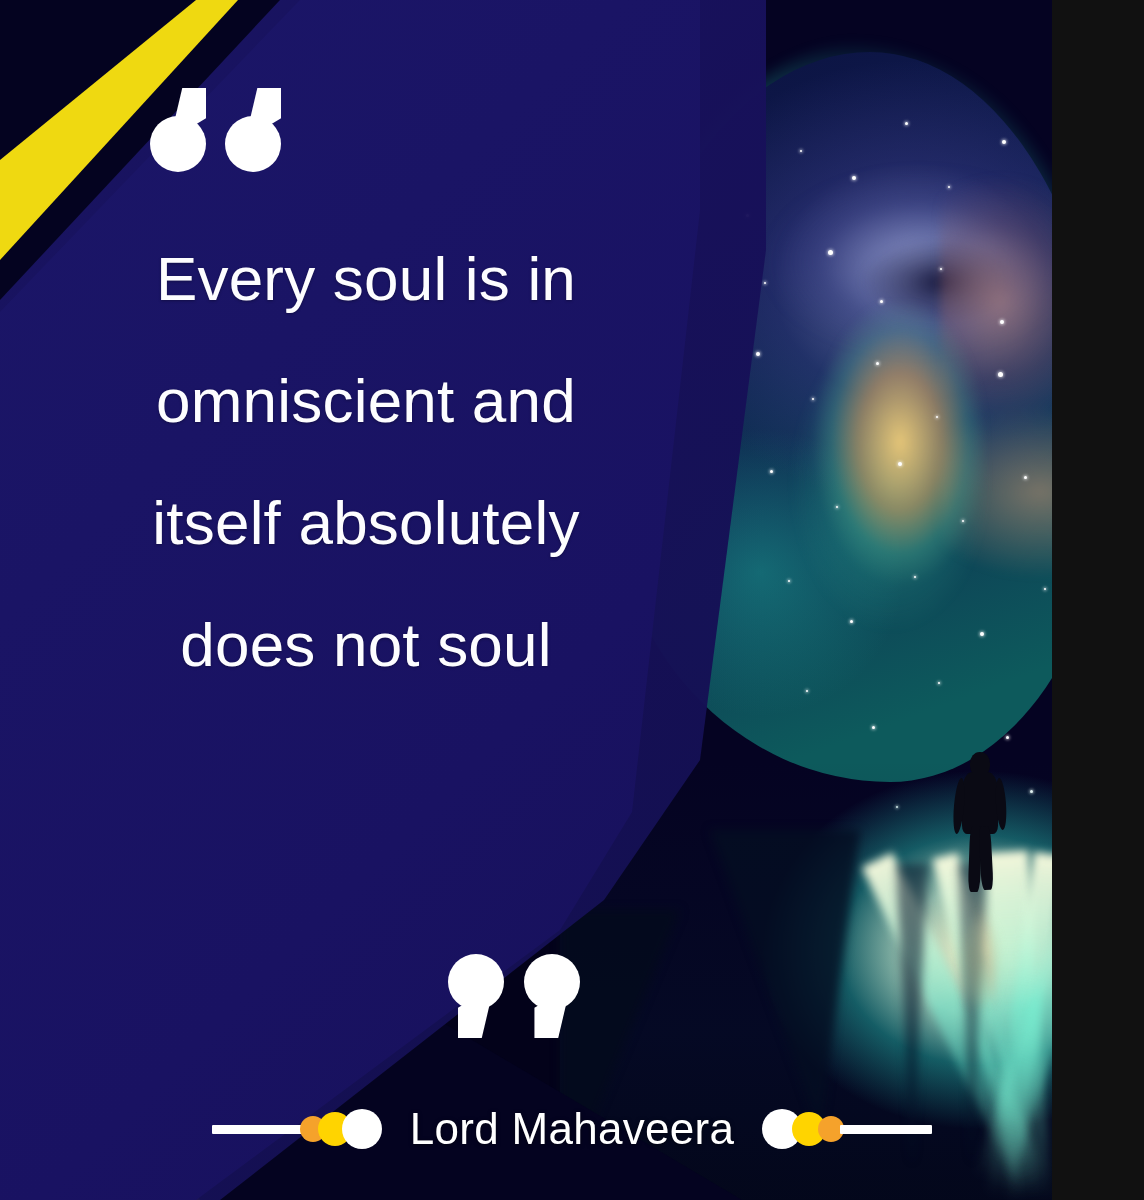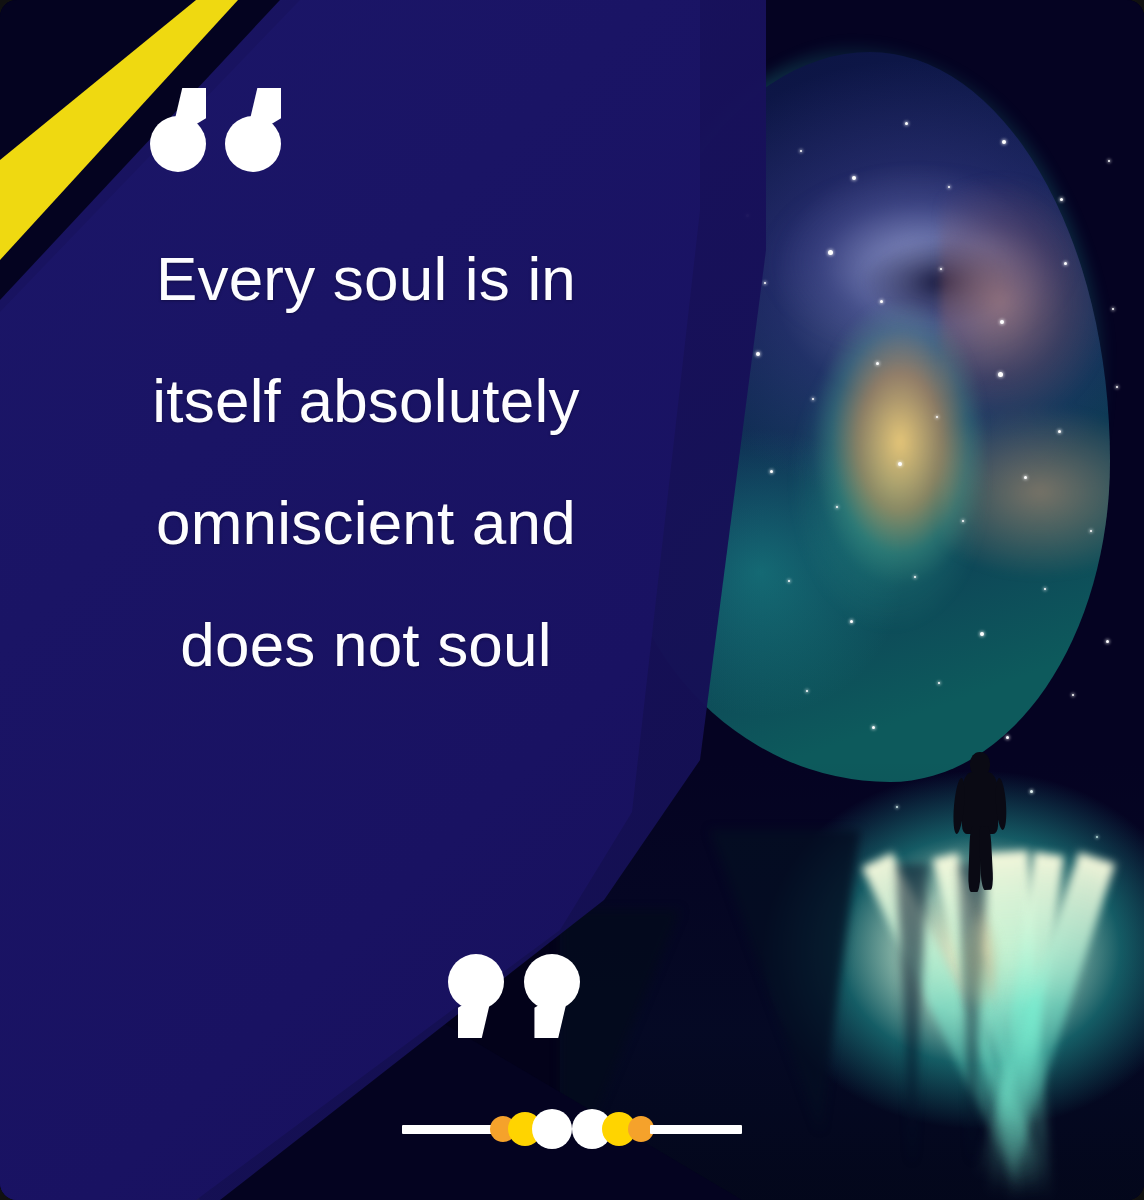--- a/index.html
+++ b/index.html
@@ -1,24 +1,23 @@
 <!DOCTYPE html>
 <html><head>
 <meta charset="utf-8">
 <style>
   * { margin:0; padding:0; box-sizing:border-box; }
   html,body { background:#111; }
 
   .canvas {
     position:relative;
-    width:1144px; height:1200px;
+    width:1052px; height:1200px;
     overflow:hidden;
     background:#040320;
     font-family:"Liberation Sans", sans-serif;
-    border-radius:17px;
   }
 
   
   .photo {
     position:absolute; inset:0;
     background:#03021a;
   }
 
   
   .space-base{
@@ -319,42 +318,43 @@
     <span class="qmark open">
       <span class="ball"></span><span class="tail"></span>
     </span>
     <span class="qmark open">
       <span class="ball"></span><span class="tail"></span>
     </span>
   </div>
 
   <div class="quote-text">
     <div>Every soul is in</div>
+    <div>omniscient and</div>
     <div>itself absolutely</div>
-    <div>omniscient and</div>
     <div>does not soul</div>
   </div>
 
   <div class="quote-close">
     <span class="qmark close">
       <span class="ball"></span><span class="tail"></span>
     </span>
     <span class="qmark close">
       <span class="ball"></span><span class="tail"></span>
     </span>
   </div>
 
   <div class="attrib">
     <span class="orn orn-left">
       <span class="bar"></span>
       <span class="dot d1"></span>
       <span class="dot d2"></span>
       <span class="dot d3"></span>
     </span>
 
+    <span class="attrib-name">Lord Mahaveera</span>
 
     <span class="orn orn-right">
       <span class="dot d3"></span>
       <span class="dot d2"></span>
       <span class="dot d1"></span>
       <span class="bar"></span>
     </span>
   </div>
 
 </div>

